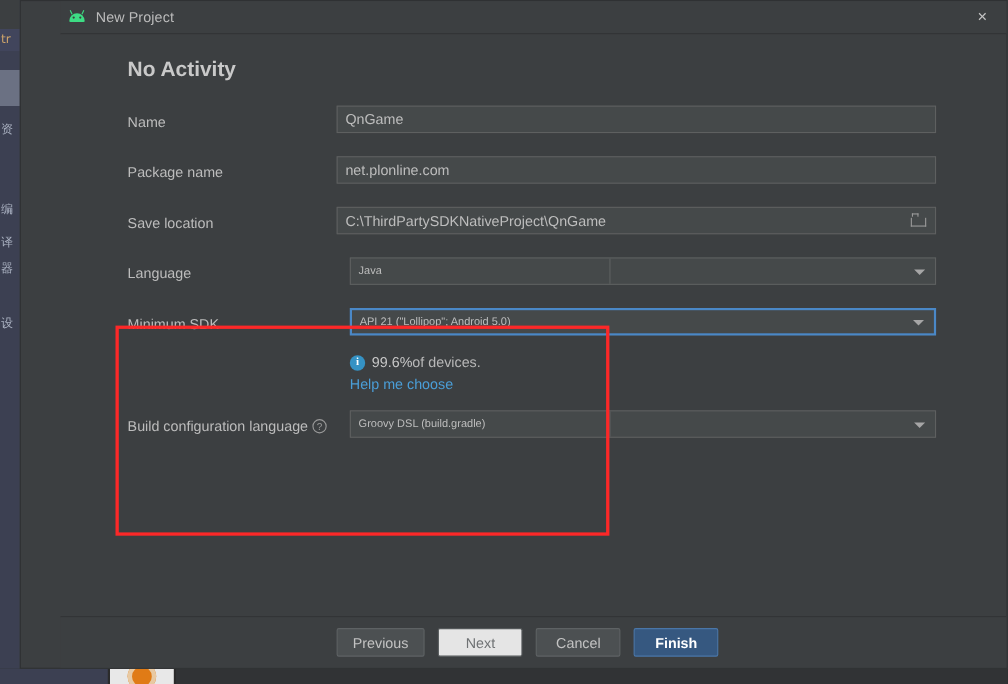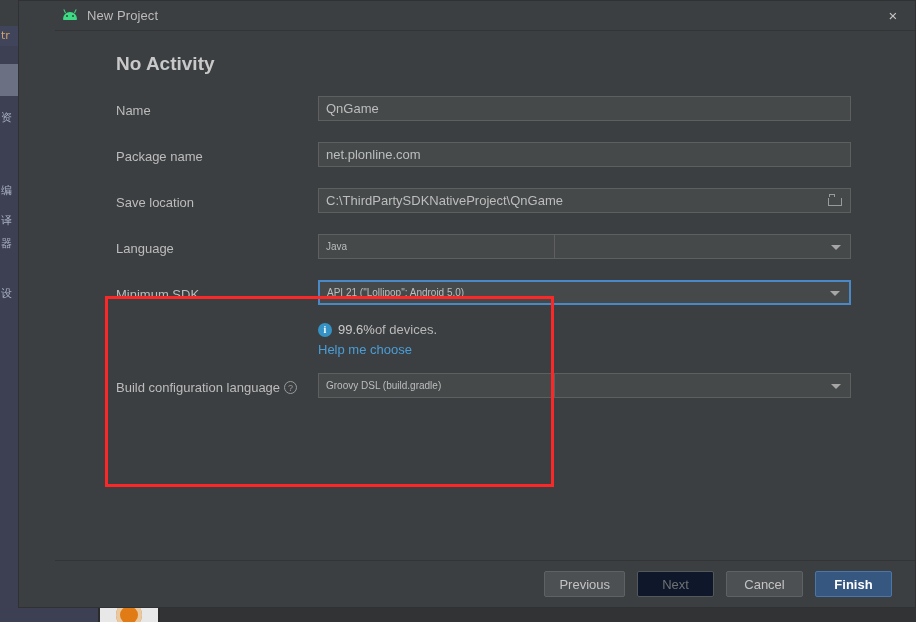--- a/index.html
+++ b/index.html
@@ -253,21 +253,21 @@
     font-size: 9px;
     line-height: 13px;
     text-align: center;
     vertical-align: 1px;
     margin-left: 4px;
     box-sizing: border-box;
   }
 
   .field {
     position: absolute;
-    left: 202px;
+    left: 190px;
     right: 0;
     top: 2px;
     height: 25px;
     background: #45494a;
     border: 1px solid #5e6060;
     box-sizing: border-box;
     display: flex;
     align-items: center;
   }
   .field .value {
@@ -399,42 +399,42 @@
 
   
   .footer {
     position: relative;
     flex: 0 0 47px;
     height: 47px;
     border-top: 1px solid #323436;
     background: #3c3f41;
     display: flex;
     align-items: center;
-    justify-content: flex-end;
+    justify-content: center;
     padding-right: 23px;
     box-sizing: border-box;
   }
   .btn {
     min-width: 77px;
     height: 26px;
     margin-left: 12px;
     background: #4c5052;
     border: 1px solid #5e6264;
     border-radius: 2px;
     color: #c3c3c3;
     font-size: 13px;
     display: flex;
     align-items: center;
     justify-content: center;
     padding: 0 14px;
     box-sizing: border-box;
   }
   .btn.disabled {
     color: #6f7274;
-    background: #0f172a;
+    background: #e5e5e5;
     border-color: #54585a;
   }
   .btn.primary {
     background: #365880;
     border: 1px solid #4a76a8;
     color: #ffffff;
     font-weight: bold;
   }
 </style>
 </head>

